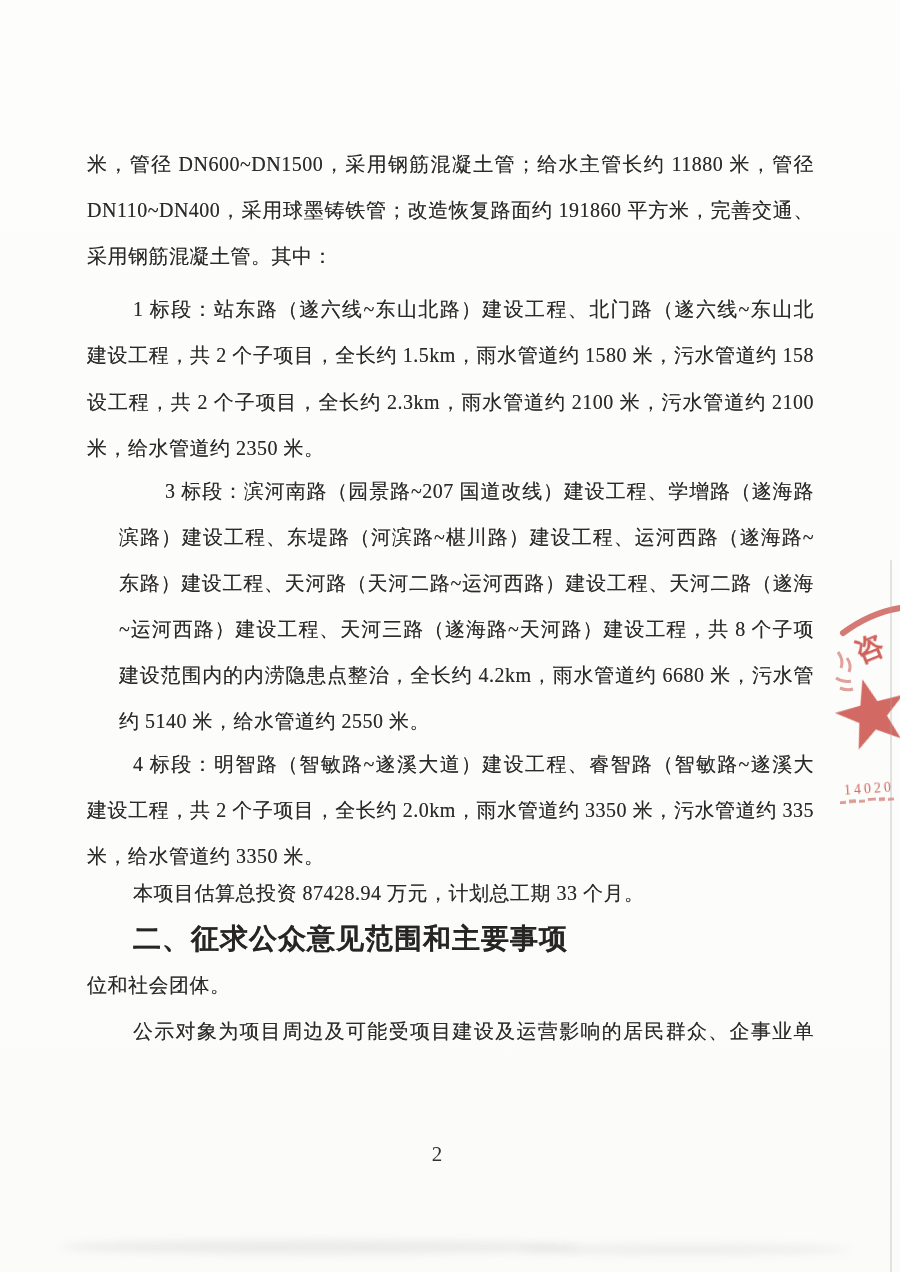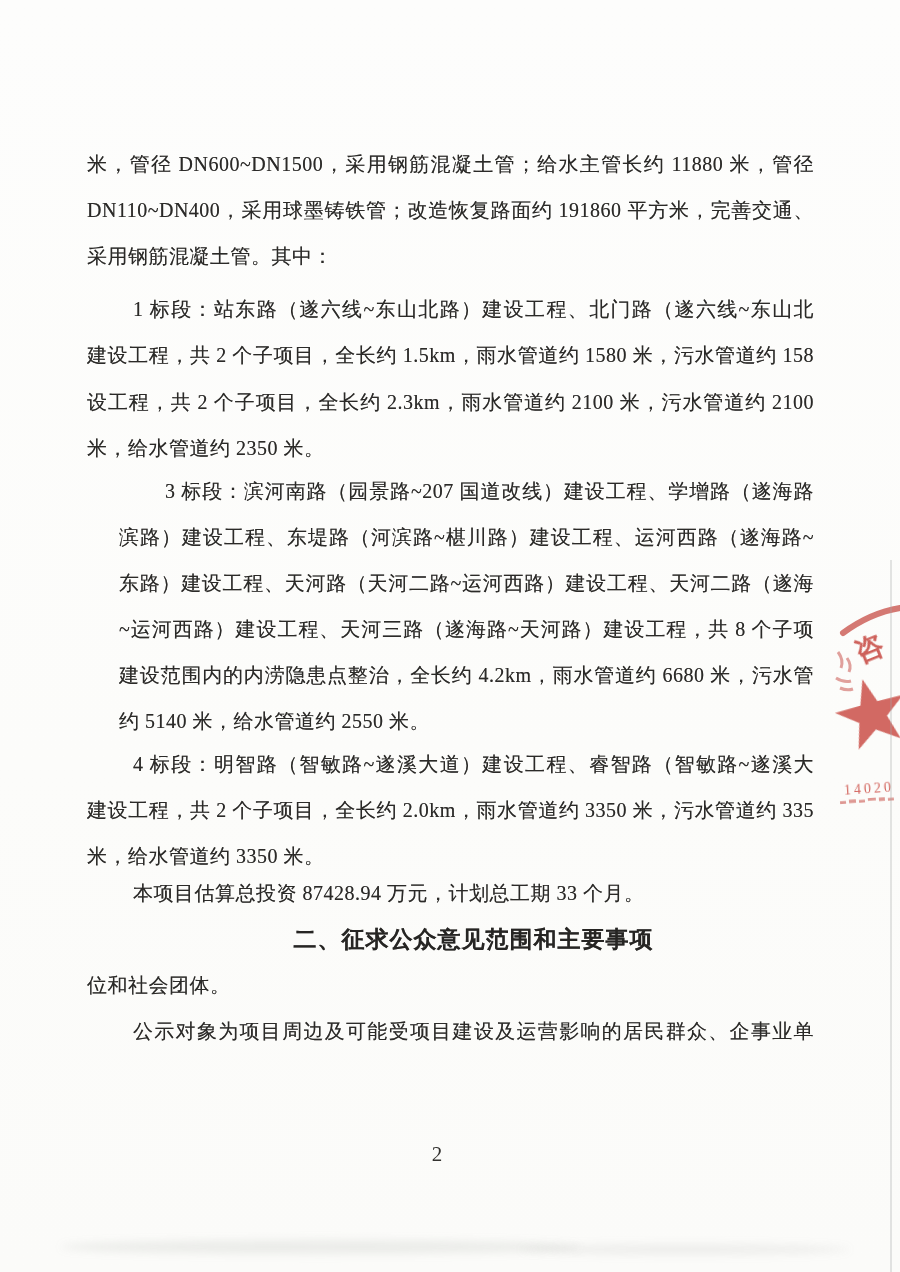--- a/index.html
+++ b/index.html
@@ -43,28 +43,27 @@
     letter-spacing: 0.5px;
     text-shadow: 0 0 0.5px rgba(45,44,42,0.55);
   }
   .line.last { text-align-last: left; }
   .line.ind { text-indent: 46px; }
   .heading {
     display: block;
     margin: 0;
     height: 46px;
     line-height: 46px;
-    font-size: 23px;
+    font-size: 28px;
     font-weight: 700;
     text-indent: 46px;
     font-family: "Liberation Sans", "DejaVu Sans", sans-serif;
     color: #262523;
     letter-spacing: 1px;
     text-shadow: 0 0 0.6px rgba(38,37,35,0.6);
-    text-align: center;
   }
   .page-number {
     position: absolute;
     top: 1142px;
     left: 0;
     width: 900px;
     text-align: center;
     font-size: 21px;
     color: #33322f;
     transform: translateX(-13px);

